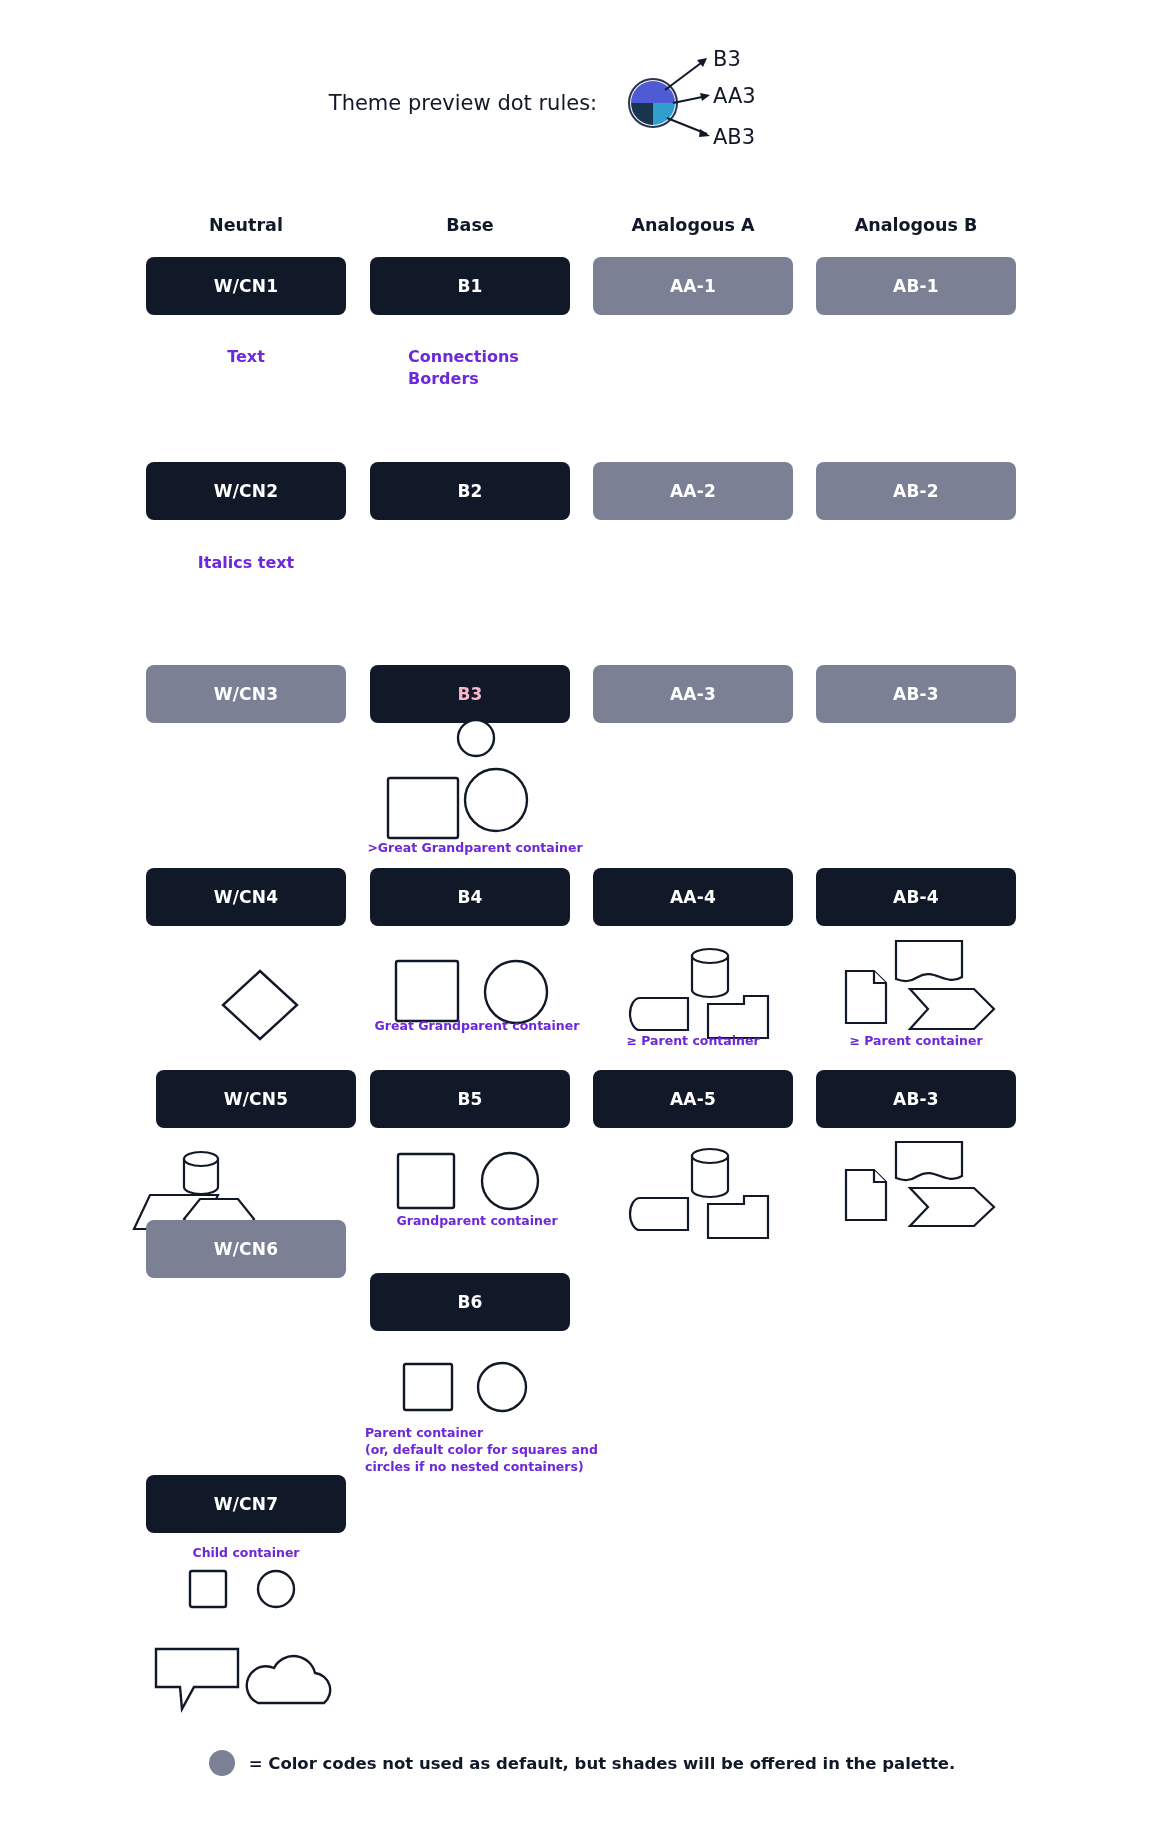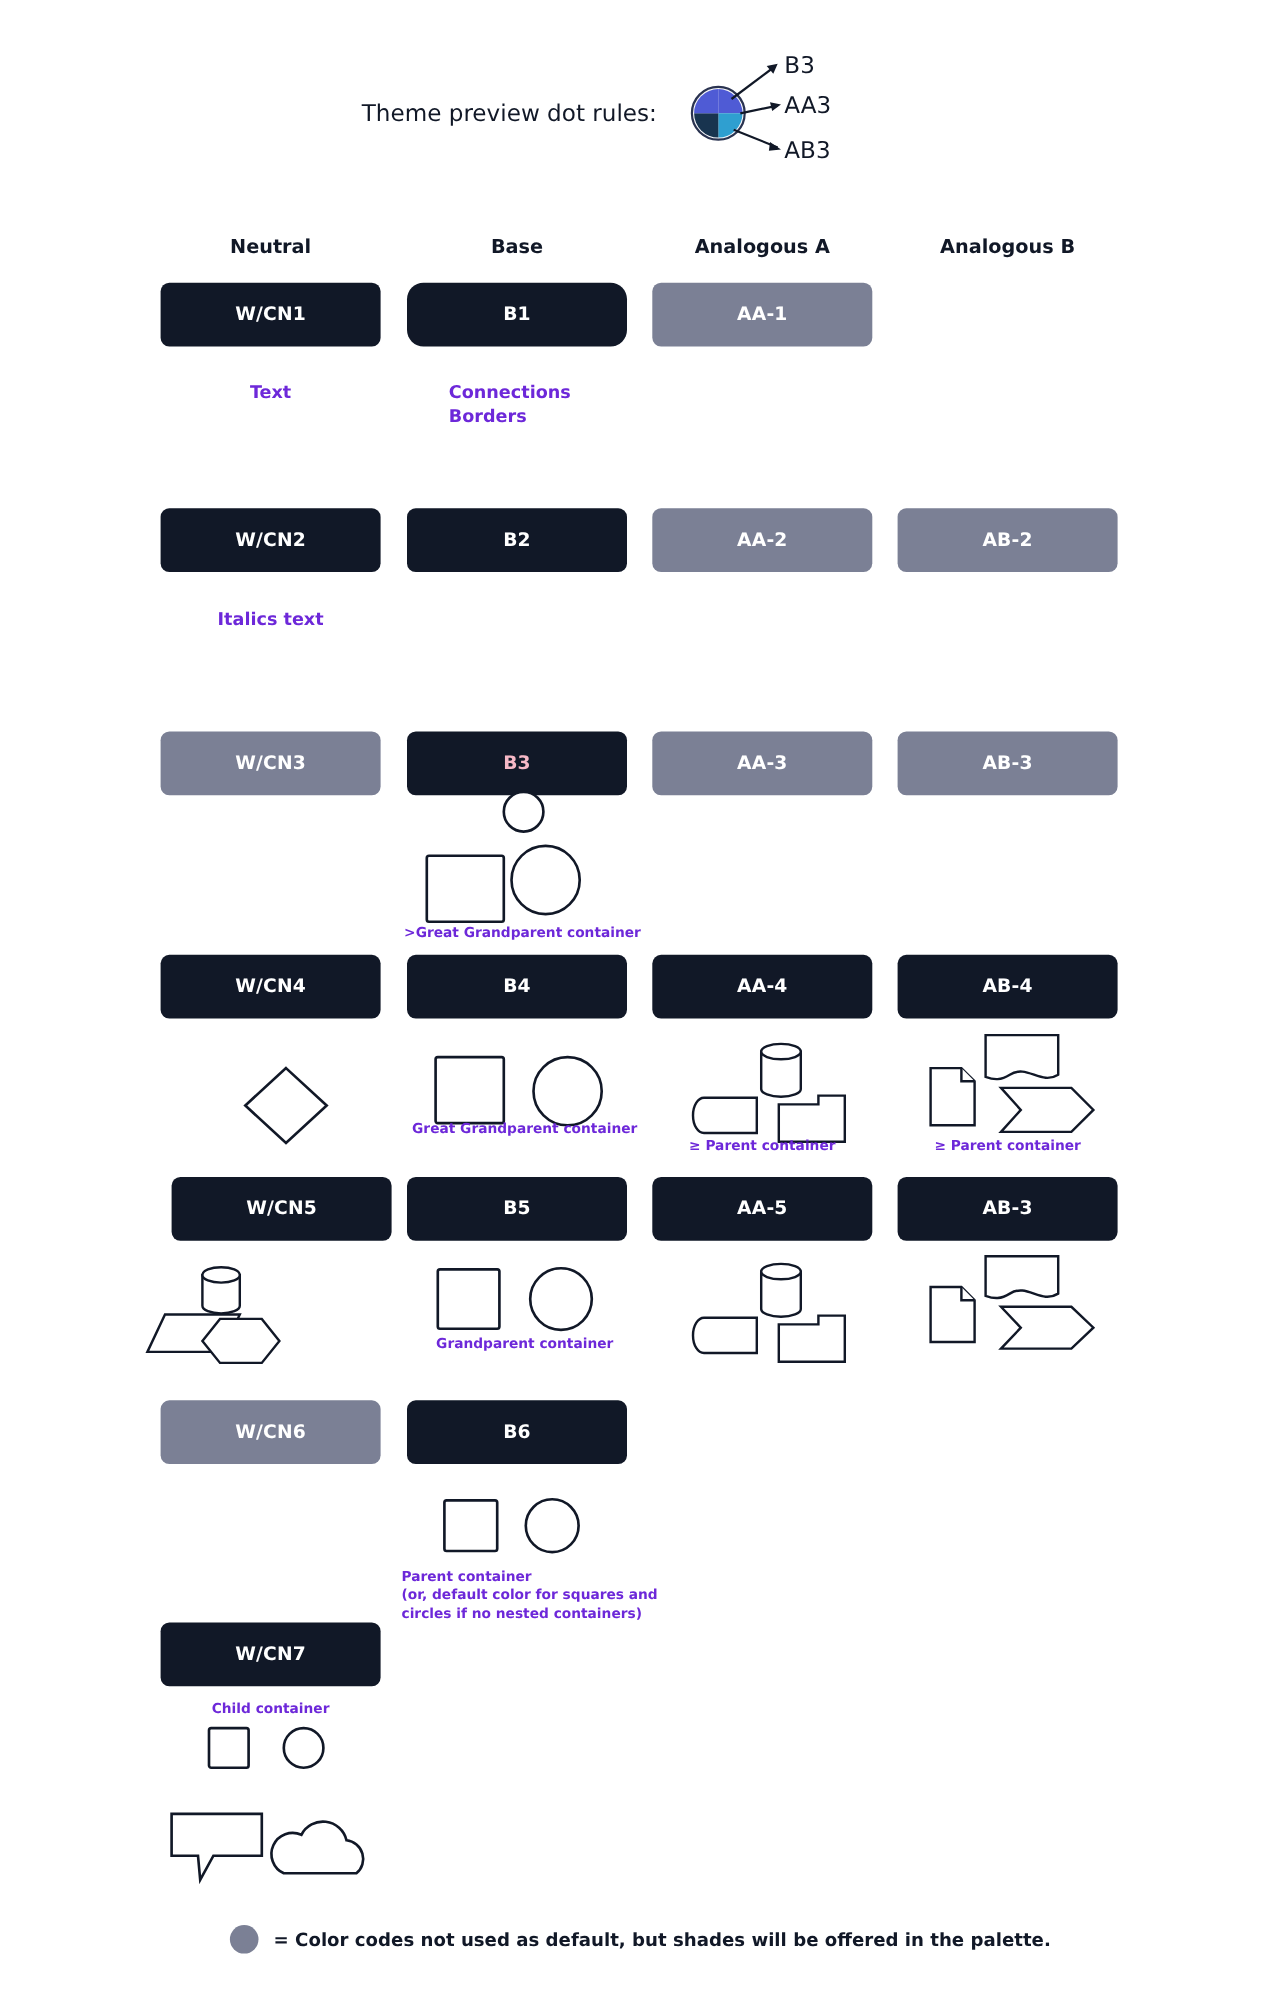--- a/index.html
+++ b/index.html
@@ -156,25 +156,28 @@
   <div class="col-headers">
     <div class="col-header" style="left:146px;">Neutral</div>
     <div class="col-header" style="left:370px;">Base</div>
     <div class="col-header" style="left:593px;">Analogous A</div>
     <div class="col-header" style="left:816px;">Analogous B</div>
   </div>
 
   <div class="chip dark" style="left:146px; top:257px;">
       <span>W/CN1</span>
     </div>
-  <div class="chip dark" style="left:370px; top:257px;border-radius:15px;">
+  <div class="chip dark" style="left:370px; top:257px;">
       <span>B1</span>
     </div>
   <div class="chip grey" style="left:593px; top:257px;">
       <span>AA-1</span>
+    </div>
+  <div class="chip grey" style="left:816px; top:257px;">
+      <span>AB-1</span>
     </div>
 
   <div class="caption center" style="left:146px; top:346px; width:200px;">Text</div>
   <div class="caption left" style="left:408px; top:346px; width:240px;">Connections
 Borders</div>
 
   <div class="chip dark" style="left:146px; top:462px;">
       <span>W/CN2</span>
     </div>
   <div class="chip dark" style="left:370px; top:462px;">
@@ -345,21 +348,21 @@
         <g>
           <path d="M56 4 h66 v34 c-16 10 -28 -10 -44 0 c-8 5 -14 5 -22 2 z"></path>
         </g>
         <g>
           <path d="M70 50 h64 l20 19 l-20 19 h-64 l18 -19 z"></path>
         </g>
       </g>
     </svg>
   </div>
 
-  <div class="chip grey" style="left:146px; top:1273px;text-align:right;">
+  <div class="chip grey" style="left:146px; top:1220px;text-align:right;">
       <span>W/CN6</span>
     </div>
   <div class="chip dark" style="left:370px; top:1273px;">
       <span>B6</span>
     </div>
 
   <div class="shapes" style="left:398px; top:1358px;">
     <svg width="150" height="62" viewBox="0 0 150 62">
       <g fill="#ffffff" stroke="#111827" stroke-width="2.4">
         <rect x="6" y="6" width="48" height="46" rx="2"></rect>

